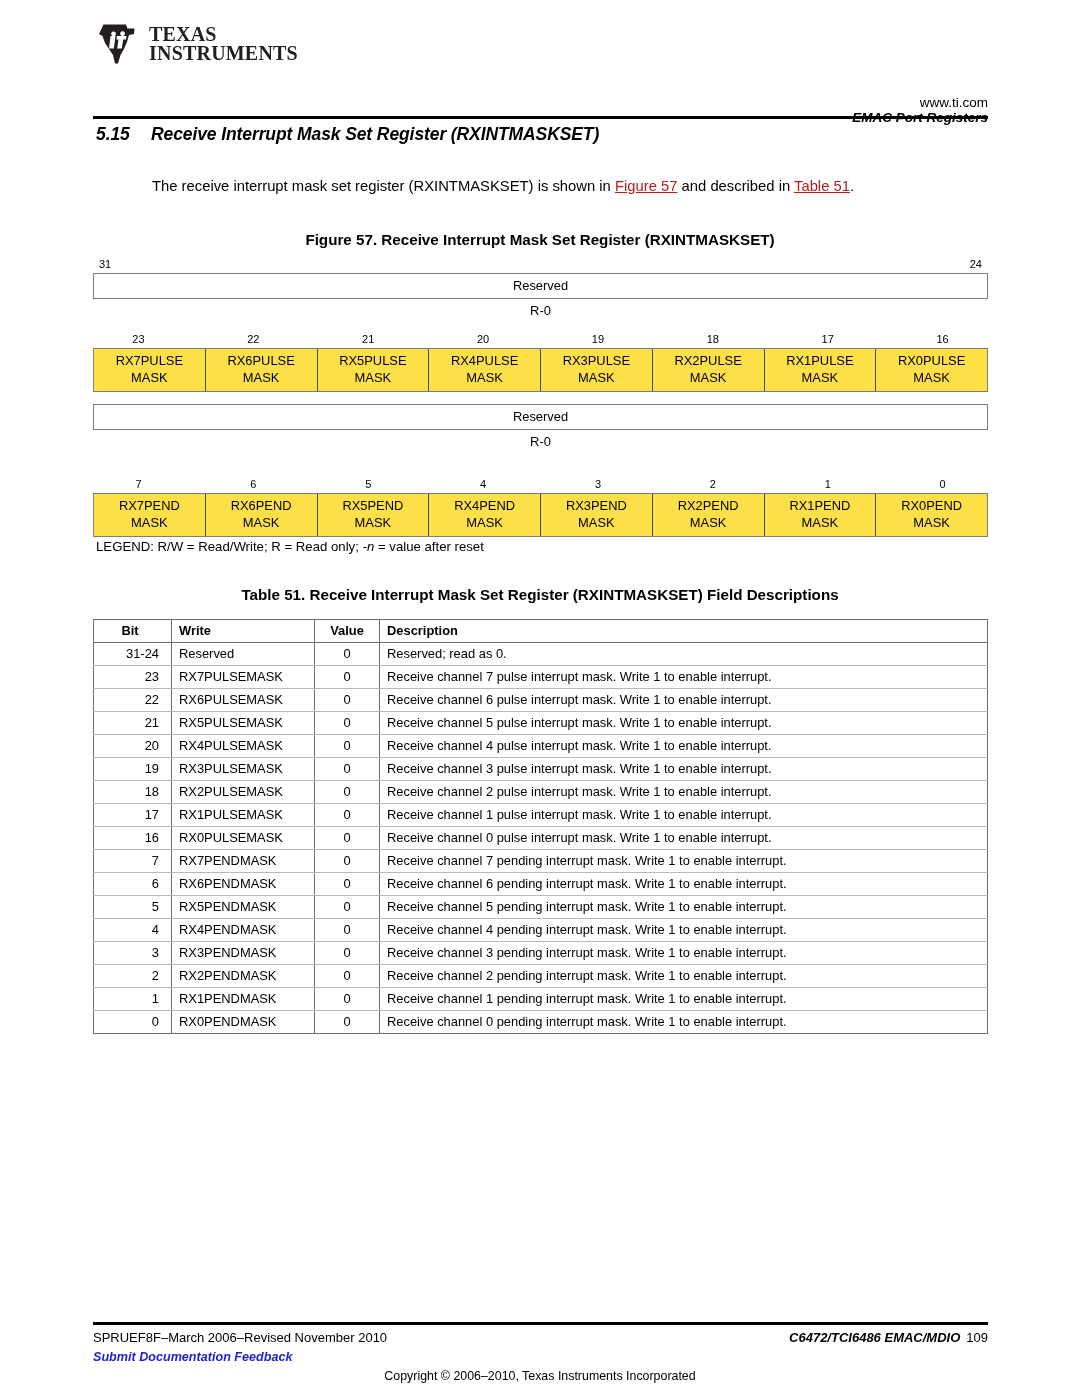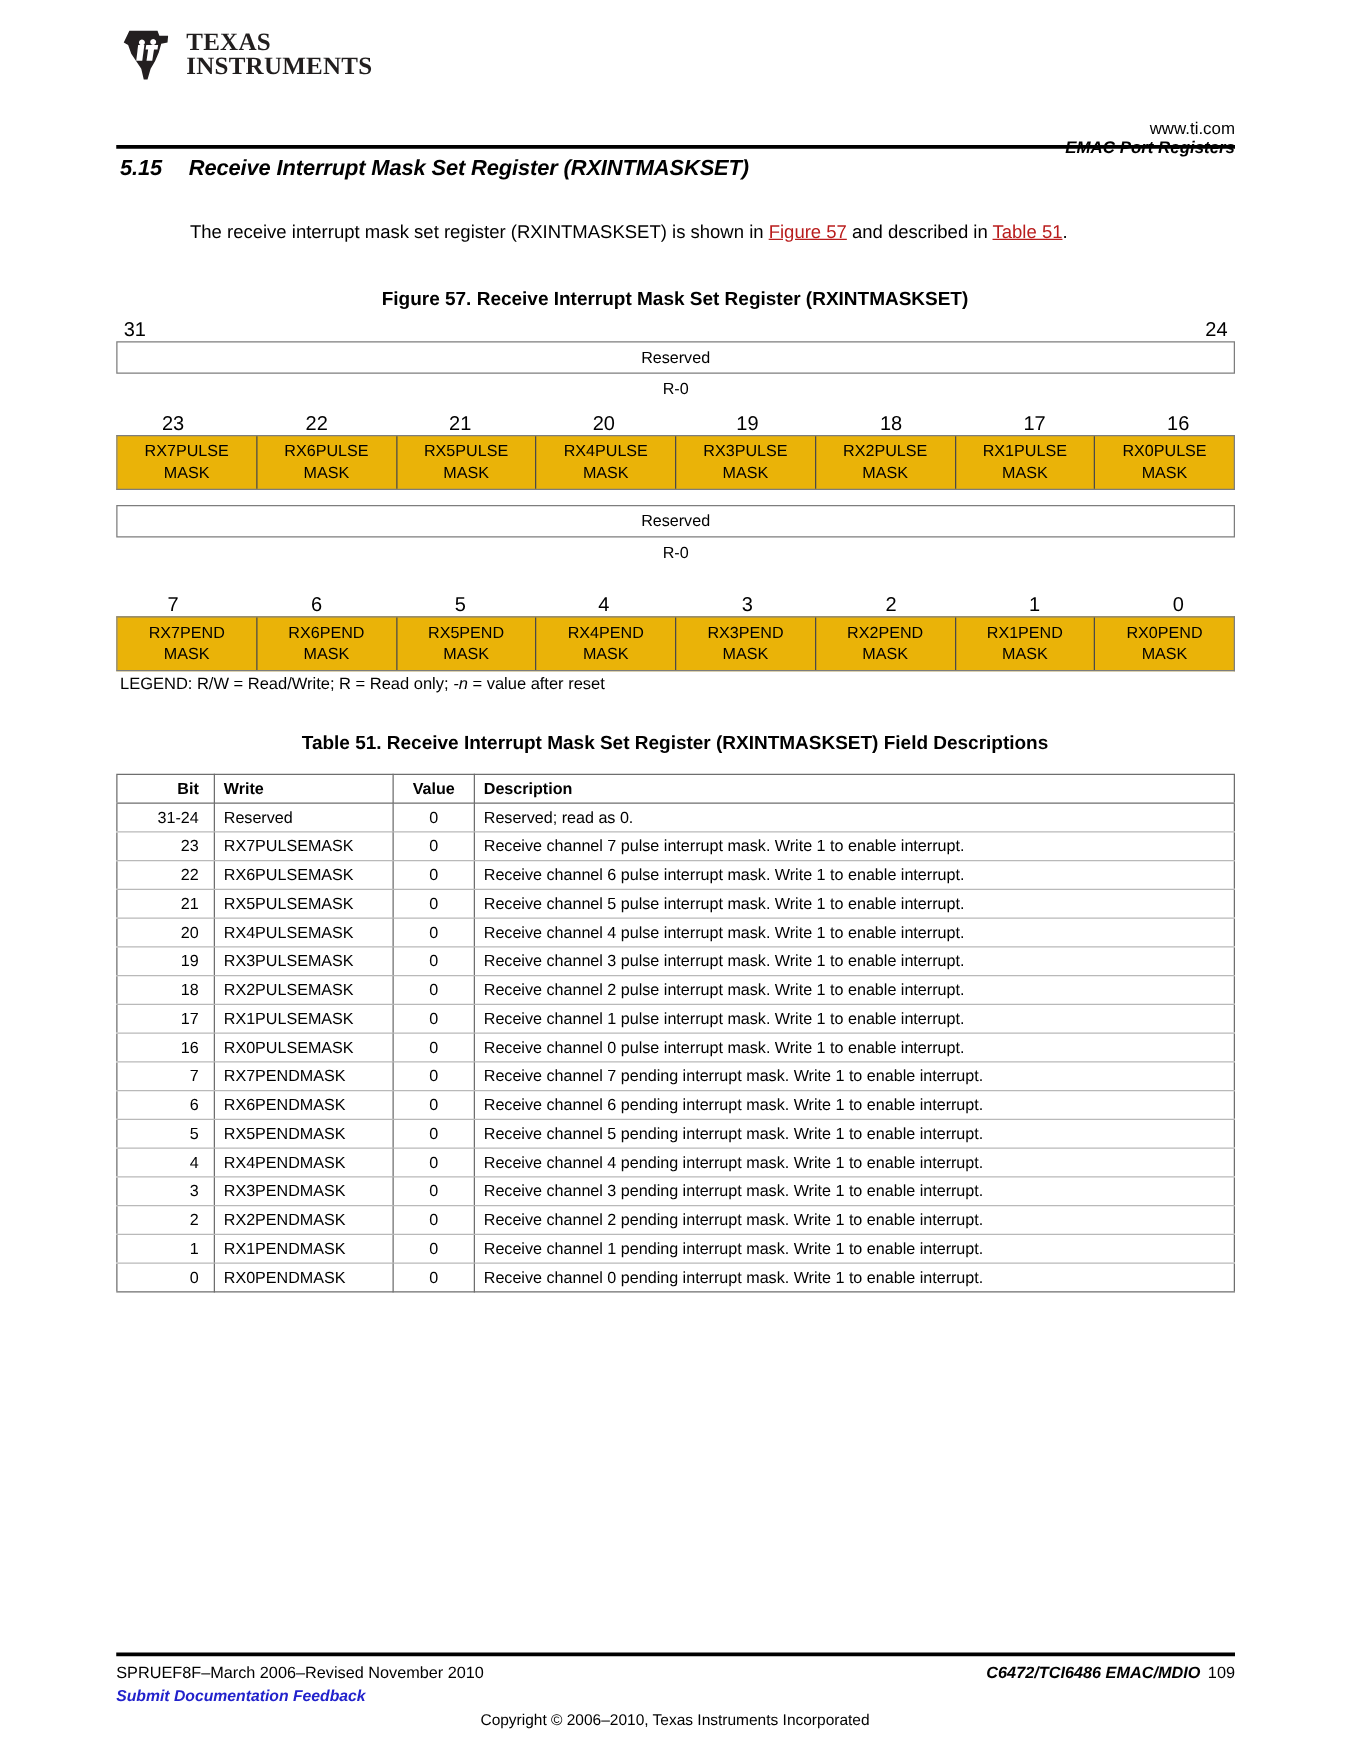--- a/index.html
+++ b/index.html
@@ -94,39 +94,39 @@
     font-weight: 700;
   }
 
   .reg {
     position: absolute;
     left: 93px;
     width: 895px;
   }
   .bitnums {
     display: flex;
-    font-size: 16px;
+    font-size: 11px;
     height: 17px;
     line-height: 17px;
     gap: 24px;
   }
   .bitnums .bn {
     flex: 1 1 0;
     text-align: center;
   }
   .bitnums.ends { justify-content: space-between; }
   .bitnums.ends .bn { flex: 0 0 auto; }
   .bitnums.ends .bn:first-child { padding-left: 6px; }
   .bitnums.ends .bn:last-child { padding-right: 6px; }
 
   .cells {
     display: flex;
     border: 1px solid #7d7d7d;
     border-left-color: #8a8a8a;
-    background: #eab308;
+    background: #fde047;
   }
   .cells .cell {
     flex: 1 1 0;
     border-left: 1px solid #4a4a4a;
     text-align: center;
     font-size: 12.9px;
     padding: 4px 0 5px;
     line-height: 1.28;
   }
   .cells .cell:first-child { border-left: none; }
@@ -174,21 +174,21 @@
   table.fields td {
     padding: 3px 7px 4px;
     vertical-align: top;
   }
   table.fields thead th {
     font-weight: 700;
     text-align: left;
     border-top: 1px solid #6e6e6e;
     border-bottom: 1px solid #6e6e6e;
   }
-  table.fields thead th.c-bit { text-align: right; }
+  table.fields thead th.c-bit { text-align: center; }
   table.fields thead th.c-val { text-align: center; }
   table.fields tbody td {
     border-bottom: 1px solid #b9b9b9;
   }
   table.fields tbody tr:last-child td {
     border-bottom: 1px solid #6e6e6e;
   }
   .c-bit { width: 58px; text-align: right; padding-right: 12px !important;
            border-right: 1px solid #6e6e6e; }
   .c-field { width: 128px; border-right: 1px solid #6e6e6e; }

